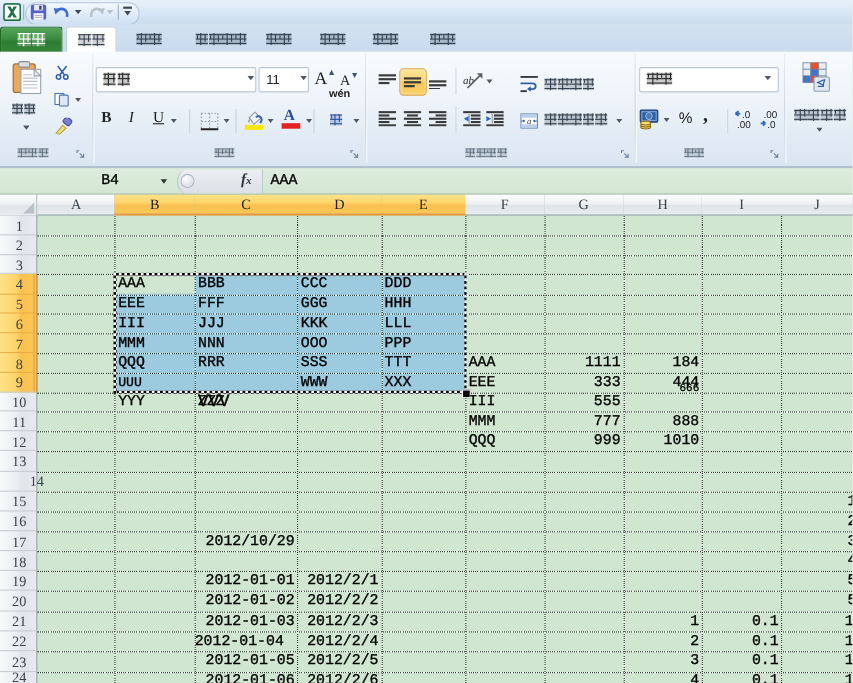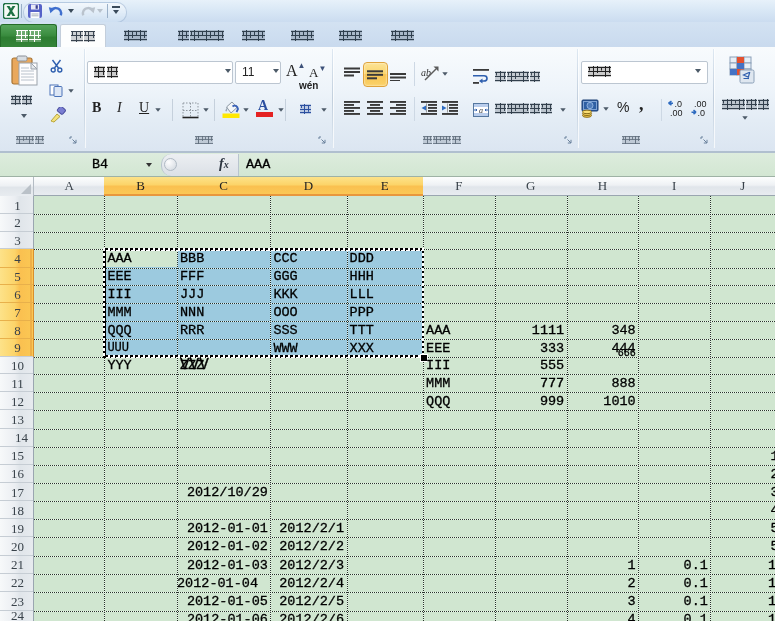--- a/index.html
+++ b/index.html
@@ -335,21 +335,21 @@
 <div class="ab hletter" style="left:0;top:340.3px;width:32px;font-size:13px;line-height:15px;text-indent:3px">9</div>
 <div class="ab" style="left:0;top:373.4px;width:33px;height:1px;background:#c6cdd4"></div>
 <div class="ab hletter" style="left:0;top:358.0px;width:32px;font-size:13px;line-height:15px;text-indent:3px">10</div>
 <div class="ab" style="left:0;top:391.2px;width:33px;height:1px;background:#c6cdd4"></div>
 <div class="ab hletter" style="left:0;top:375.8px;width:32px;font-size:13px;line-height:15px;text-indent:3px">11</div>
 <div class="ab" style="left:0;top:409.3px;width:33px;height:1px;background:#c6cdd4"></div>
 <div class="ab hletter" style="left:0;top:393.8px;width:32px;font-size:13px;line-height:15px;text-indent:3px">12</div>
 <div class="ab" style="left:0;top:427.9px;width:33px;height:1px;background:#c6cdd4"></div>
 <div class="ab hletter" style="left:0;top:412.1px;width:32px;font-size:13px;line-height:15px;text-indent:3px">13</div>
 <div class="ab" style="left:0;top:445.9px;width:33px;height:1px;background:#c6cdd4"></div>
-<div class="ab hletter" style="left:4px;top:430.4px;width:32px;font-size:13px;line-height:15px;text-indent:3px">14</div>
+<div class="ab hletter" style="left:16px;top:430.4px;width:32px;font-size:13px;line-height:15px;text-indent:3px">14</div>
 <div class="ab" style="left:0;top:463.9px;width:33px;height:1px;background:#c6cdd4"></div>
 <div class="ab hletter" style="left:0;top:448.4px;width:32px;font-size:13px;line-height:15px;text-indent:3px">15</div>
 <div class="ab" style="left:0;top:482.0px;width:33px;height:1px;background:#c6cdd4"></div>
 <div class="ab hletter" style="left:0;top:466.4px;width:32px;font-size:13px;line-height:15px;text-indent:3px">16</div>
 <div class="ab" style="left:0;top:500.3px;width:33px;height:1px;background:#c6cdd4"></div>
 <div class="ab hletter" style="left:0;top:484.6px;width:32px;font-size:13px;line-height:15px;text-indent:3px">17</div>
 <div class="ab" style="left:0;top:518.3px;width:33px;height:1px;background:#c6cdd4"></div>
 <div class="ab hletter" style="left:0;top:502.8px;width:32px;font-size:13px;line-height:15px;text-indent:3px">18</div>
 <div class="ab" style="left:0;top:536.3px;width:33px;height:1px;background:#c6cdd4"></div>
 <div class="ab hletter" style="left:0;top:520.8px;width:32px;font-size:13px;line-height:15px;text-indent:3px">19</div>
@@ -422,21 +422,21 @@
 <div class="ab m" style="left:273.4px;top:322.8px;font-size:13.5px;line-height:15.5px">SSS</div>
 <div class="ab m" style="left:349.6px;top:322.8px;font-size:13.5px;line-height:15.5px">TTT</div>
 <div class="ab m" style="left:107.4px;top:340.5px;font-size:12px;line-height:15.5px">UUU</div>
 <div class="ab m" style="left:180.0px;top:358px;font-size:16px;line-height:15.5px">VVV</div>
 <div class="ab m" style="left:273.4px;top:340.5px;font-size:13.5px;line-height:15.5px">WWW</div>
 <div class="ab m" style="left:349.6px;top:340.5px;font-size:13.5px;line-height:15.5px">XXX</div>
 <div class="ab m" style="left:107.4px;top:358.3px;font-size:13.5px;line-height:15.5px">YYY</div>
 <div class="ab m" style="left:180.0px;top:358.3px;font-size:13.5px;line-height:15.5px">ZZZ</div>
 <div class="ab m" style="left:426.1px;top:322.8px;font-size:13.5px;line-height:15.5px">AAA</div>
 <div class="ab m" style="left:494.7px;top:322.8px;width:69.5px;text-align:right;font-size:13.5px;line-height:15.5px">1111</div>
-<div class="ab m" style="left:566.7px;top:322.8px;width:69.0px;text-align:right;font-size:13.5px;line-height:15.5px">348</div>
+<div class="ab m" style="left:566.7px;top:322.8px;width:69.0px;text-align:right;font-size:13.5px;line-height:15.5px">184</div>
 <div class="ab m" style="left:426.1px;top:340.5px;font-size:13.5px;line-height:15.5px">EEE</div>
 <div class="ab m" style="left:494.7px;top:340.5px;width:69.5px;text-align:right;font-size:13.5px;line-height:15.5px">333</div>
 <div class="ab m" style="left:566.7px;top:340.5px;width:69.0px;text-align:right;font-size:13.5px;line-height:15.5px">444</div>
 <div class="ab m" style="left:426.1px;top:358.3px;font-size:13.5px;line-height:15.5px">III</div>
 <div class="ab m" style="left:494.7px;top:358.3px;width:69.5px;text-align:right;font-size:13.5px;line-height:15.5px">555</div>
 <div class="ab m" style="left:566.7px;top:346px;width:69.0px;text-align:right;font-size:10px;line-height:15.5px">666</div>
 <div class="ab m" style="left:426.1px;top:376.0px;font-size:13.5px;line-height:15.5px">MMM</div>
 <div class="ab m" style="left:494.7px;top:376.0px;width:69.5px;text-align:right;font-size:13.5px;line-height:15.5px">777</div>
 <div class="ab m" style="left:566.7px;top:376.0px;width:69.0px;text-align:right;font-size:13.5px;line-height:15.5px">888</div>
 <div class="ab m" style="left:426.1px;top:394.0px;font-size:13.5px;line-height:15.5px">QQQ</div>

